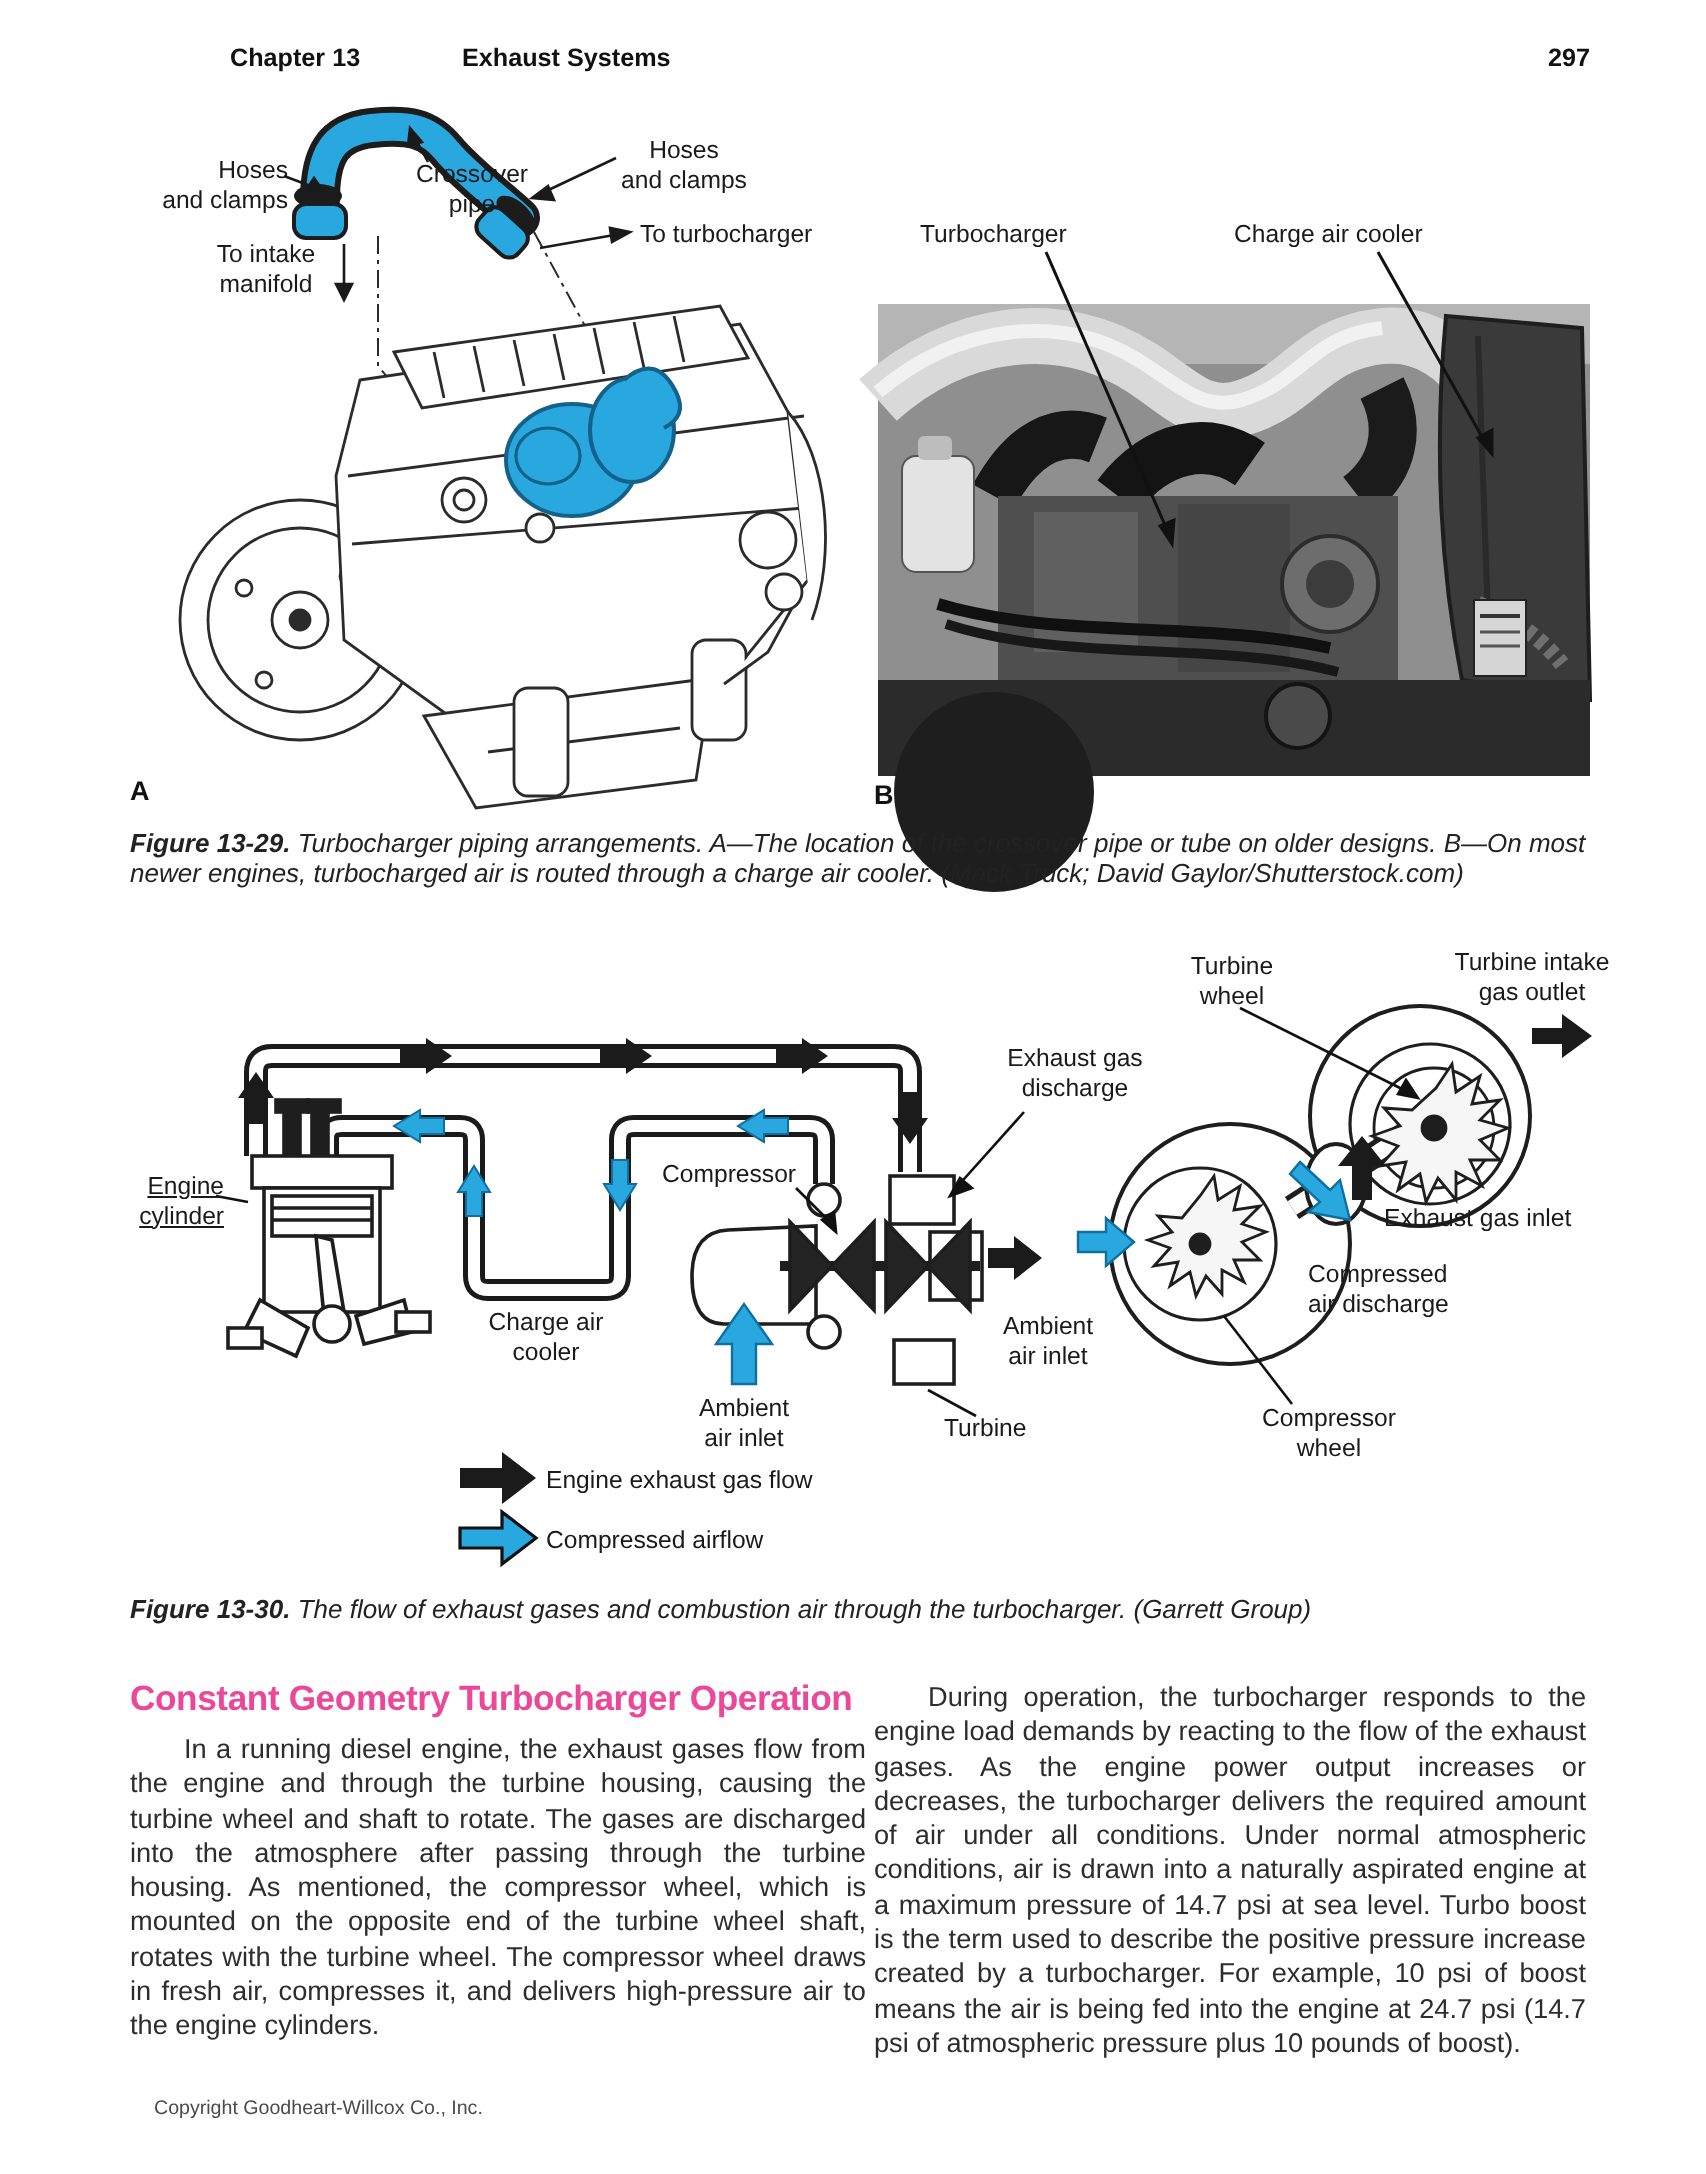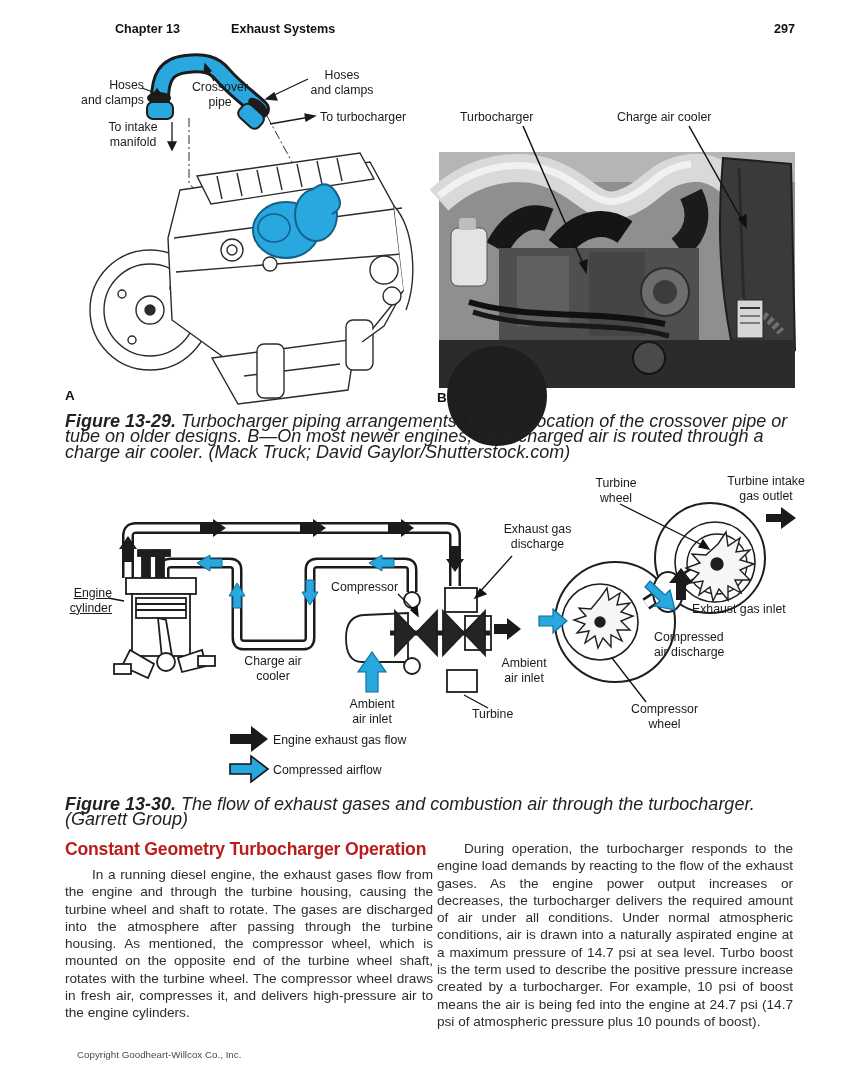--- a/index.html
+++ b/index.html
@@ -11,26 +11,26 @@
   }
   .abs { position:absolute; }
   .hdr { font-weight:bold; font-size:12.6px; color:#111; }
   .fig-label {
     position:absolute; font-size:12.3px; line-height:14.6px;
     white-space:pre-line; color:#1a1a1a;
   }
   .ctr { text-align:center; } .rgt { text-align:right; }
   .panel-letter { position:absolute; font-weight:bold; font-size:13.5px; color:#111; }
   .caption {
-    position:absolute; font-size:18px; line-height:15.4px;
+    position:absolute; font-size:13px; line-height:15.4px;
     font-style:italic; color:#222;
   }
   .cap-bold { font-weight:bold; }
   .heading {
-    position:absolute; font-size:17.6px; font-weight:bold; color:#b91c1c;
+    position:absolute; font-size:17.6px; font-weight:bold; color:#ec4899;
     letter-spacing:-0.2px;
   }
   .body-col {
     position:absolute; font-size:13.6px; line-height:17.3px;
     text-align:justify; color:#2d2d2d;
   }
   .body-col p { text-indent:27px; }
   .footer { position:absolute; font-size:9.8px; color:#4a4a4a; }
   svg { position:absolute; left:0; top:0; overflow:visible; }
   .legend-text { position:absolute; font-size:12.3px; color:#1a1a1a; }
@@ -112,21 +112,21 @@
 
       <g>
         <ellipse cx="224" cy="172" rx="33" ry="28" fill="#29A8E0" stroke="#14618a" stroke-width="2"></ellipse>
         <ellipse cx="254" cy="157" rx="21" ry="26" fill="#29A8E0" stroke="#14618a" stroke-width="2"></ellipse>
         <path d="M250,132 q 16,-14 26,6 q 6,12 -6,18" fill="#29A8E0" stroke="#14618a" stroke-width="2"></path>
         <ellipse cx="212" cy="170" rx="16" ry="14" fill="none" stroke="#14618a" stroke-width="1.6"></ellipse>
       </g>
     </svg>
     <div class="fig-label rgt" style="left:2px; top:20px; width:80px;">Hoses
 and clamps</div>
-    <div class="fig-label ctr" style="left:120px; top:22px; width:76px;">Crossover
+    <div class="fig-label ctr" style="left:136px; top:22px; width:76px;">Crossover
 pipe</div>
     <div class="fig-label ctr" style="left:238px; top:10px; width:84px;">Hoses
 and clamps</div>
     <div class="fig-label" style="left:258px; top:52px; width:112px;">To turbocharger</div>
     <div class="fig-label ctr" style="left:36px; top:62px; width:70px;">To intake
 manifold</div>
   </div>
   <div class="panel-letter" style="left:65px; top:388px;">A</div>
 
   <div class="abs" style="left:437px; top:106px; width:358px; height:292px;">

